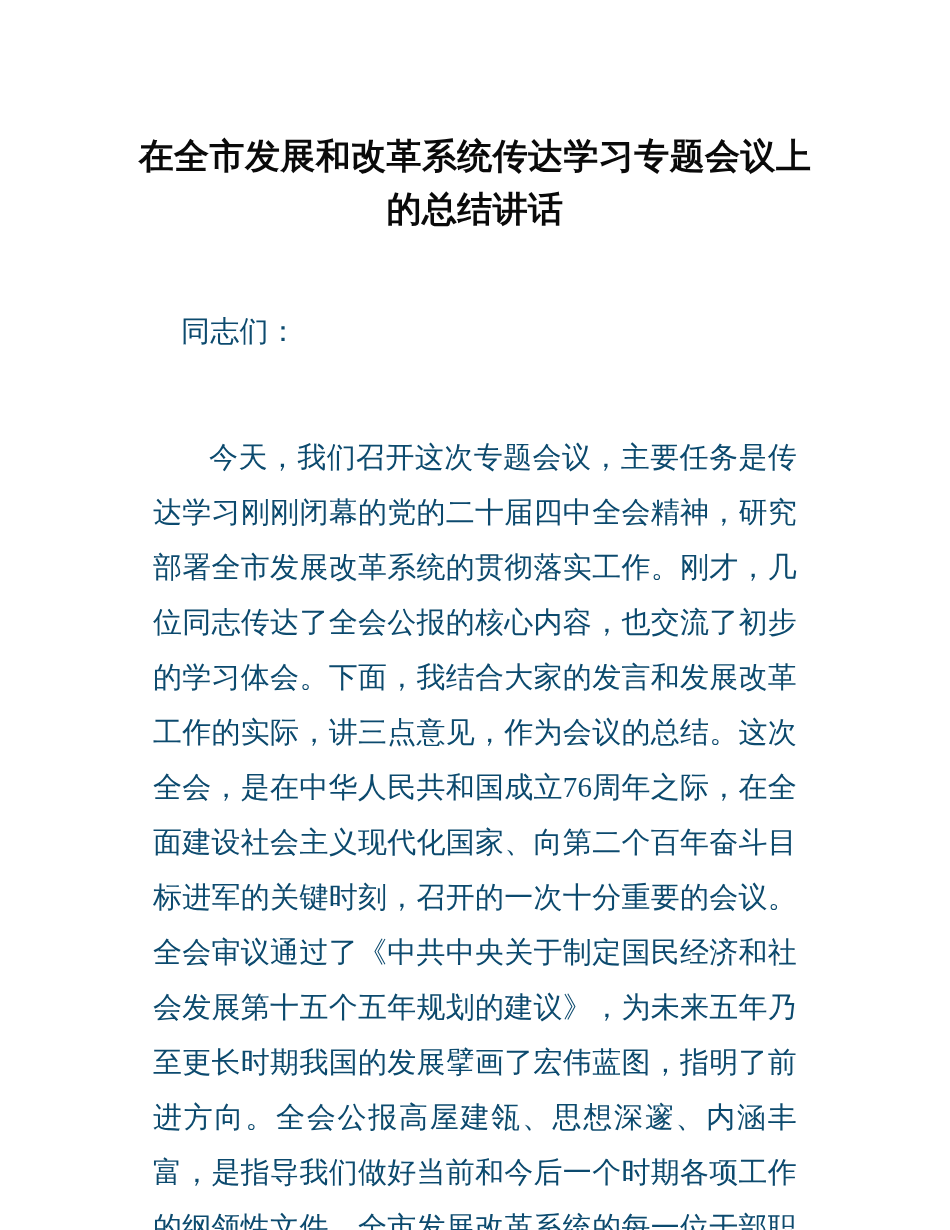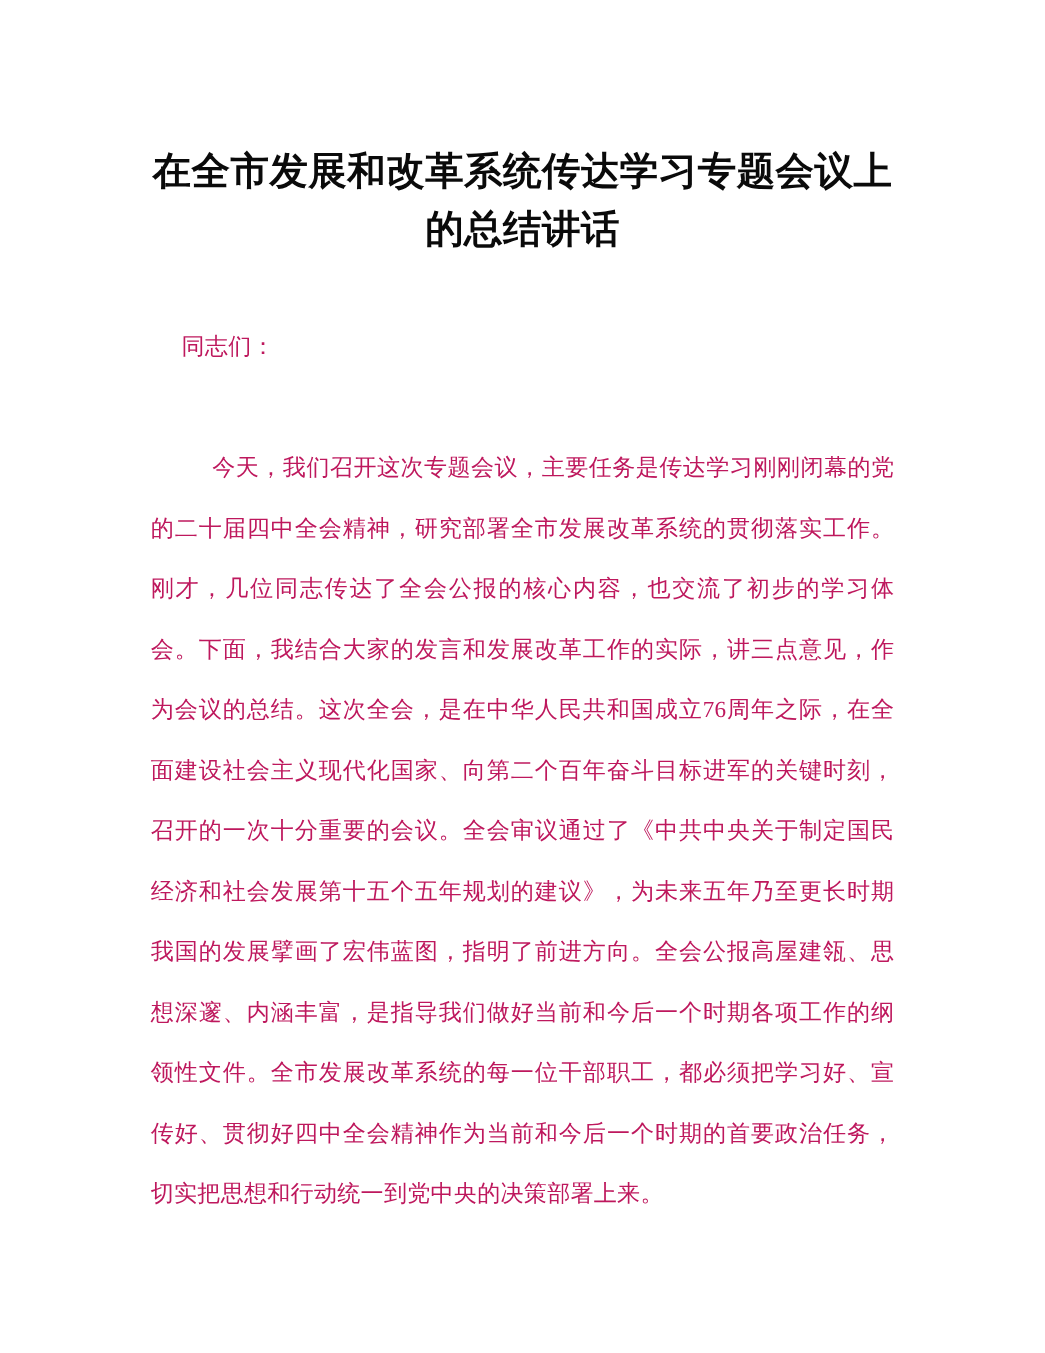--- a/index.html
+++ b/index.html
@@ -42,28 +42,28 @@
   
   .doc-body {
     position: absolute;
     left: 137px;
     top: 288px;
     width: 676px;
   }
 
   .para {
     font-family: "Liberation Serif", "DejaVu Serif", serif;
-    font-size: 21px;
+    font-size: 29px;
     line-height: 55px;
-    color: #be185d;
+    color: #0c4a6e;
     text-align: justify;
     text-justify: inter-character;
     text-align-last: left;
     letter-spacing: 0.2px;
-    margin: 0;
+    margin: 16px;
     word-break: break-all;
   }
 
   .para.salutation {
     text-indent: 28px;
     margin-bottom: 0px;
   }
 
   .para.indent2 {
     text-indent: 56px;

